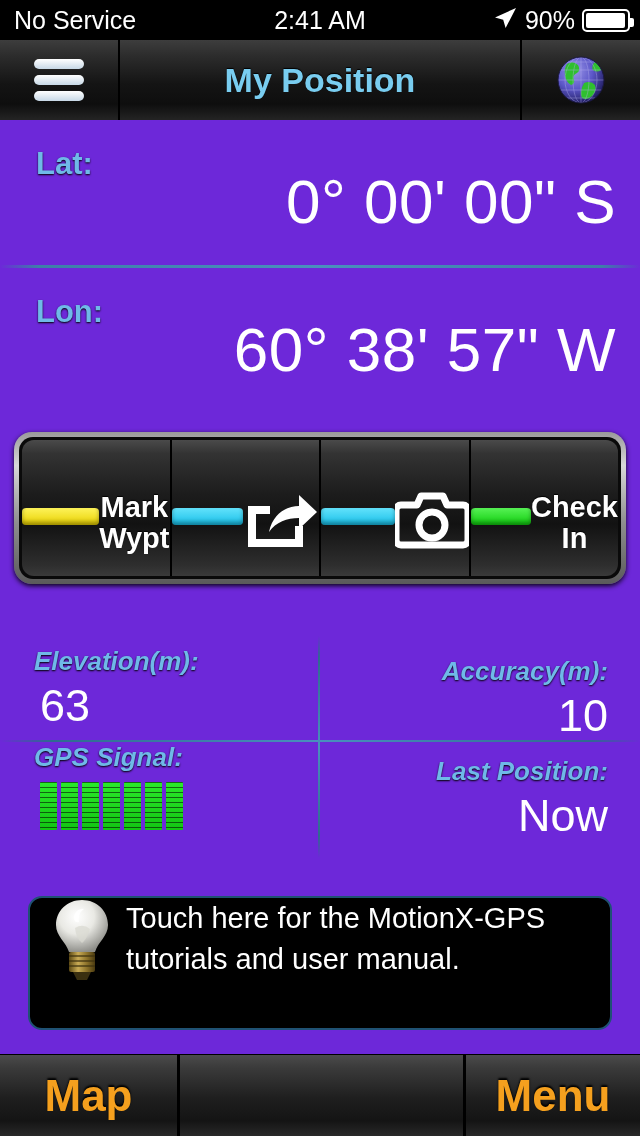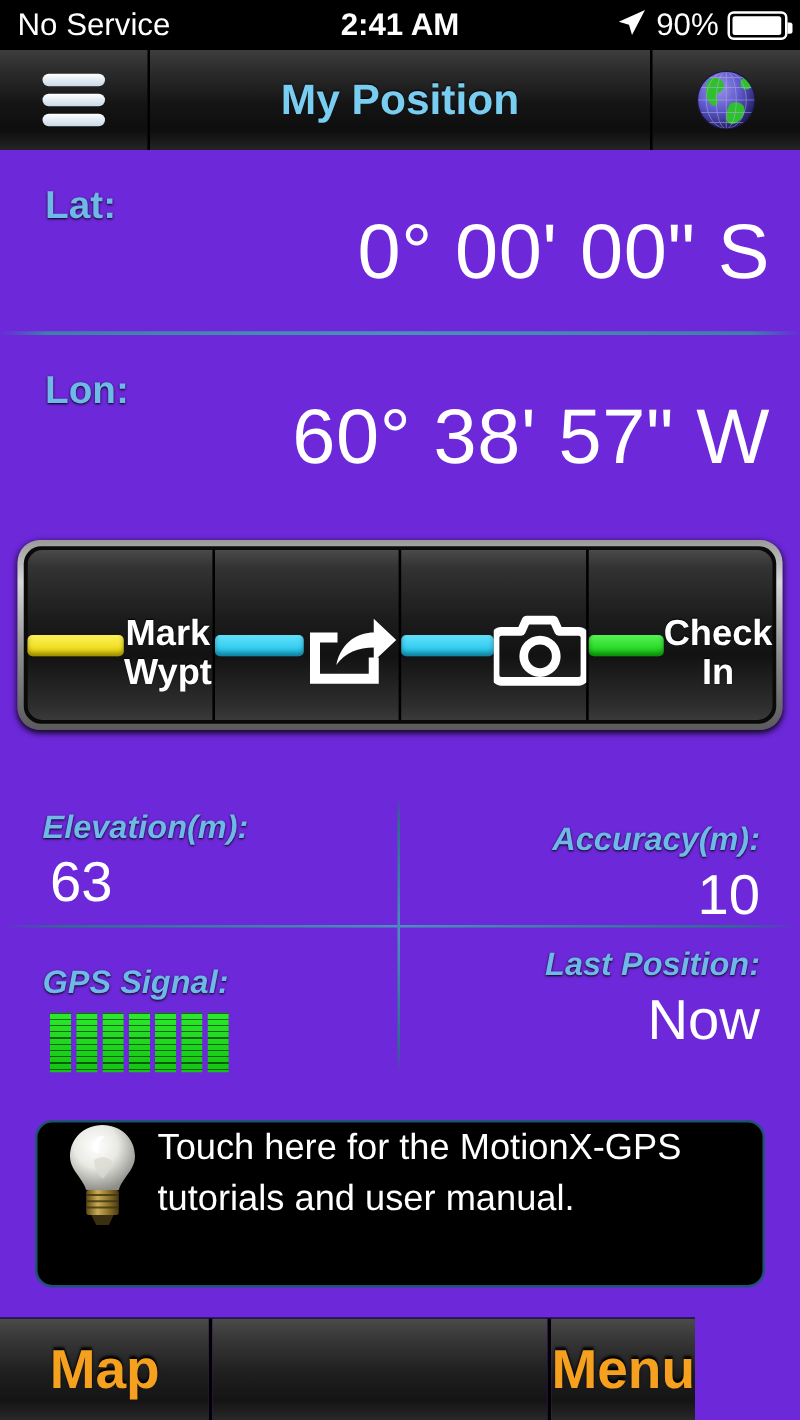--- a/index.html
+++ b/index.html
@@ -11,21 +11,21 @@
   }
   #app { position:relative; width:640px; height:1136px; background:#6d28d9; }
 
   
   .statusbar {
     position:absolute; top:0; left:0; width:640px; height:40px;
     background:#000; color:#fff;
     display:flex; align-items:center;
   }
   .sb-left { position:absolute; left:14px; font-size:25px; letter-spacing:0px; }
-  .sb-center { position:absolute; left:0; width:640px; text-align:center; font-size:25px; font-weight:bold; }
+  .sb-center { position:absolute; left:0; width:640px; text-align:center; font-size:25px; font-weight:normal; }
   .sb-right { position:absolute; right:10px; display:flex; align-items:center; gap:7px; }
   .sb-pct { font-size:25px; }
   .loc-arrow { display:block; }
   .battery {
     position:relative; width:48px; height:23px;
     border:2px solid #fff; border-radius:5px;
   }
   .battery-fill {
     position:absolute; top:2px; left:2px; bottom:2px;
     width:88%; background:#fff; border-radius:2px;
@@ -117,21 +117,21 @@
     font-size:29px; font-weight:bold; color:#fff; line-height:1.07;
     text-shadow:0 -1px 1px #000;
   }
   .act-icon { margin-top:14px; }
 
   
   .stats { position:absolute; top:636px; left:0; width:640px; height:222px; }
   .stat-cell { position:absolute; width:318px; height:104px; }
   .stat-cell.c00 { left:0;   top:0; }
   .stat-cell.c01 { left:322px; top:10px; }
-  .stat-cell.c10 { left:0;   top:124px; }
+  .stat-cell.c10 { left:0;   top:96px; }
   .stat-cell.c11 { left:322px; top:110px; }
   .stat-label {
     position:absolute; top:10px;
     font-size:26px; font-weight:bold; color:#6fb9e8;
     text-shadow:0 1px 2px #000; white-space:nowrap;font-style:italic;
   }
   .stat-value {
     position:absolute; top:44px;
     font-size:45px; color:#fff; white-space:nowrap;
   }
@@ -163,21 +163,21 @@
     background:#000;
     display:flex; padding:0 18px;
   }
   .bulb { margin-right:16px; margin-left:6px; flex-shrink:0; }
   .tut-text {
     font-size:29px; color:#fff; line-height:1.42;
   }
 
   
   .toolbar {
-    position:absolute; left:0; bottom:0; width:556px; height:82px;
+    position:absolute; left:0; bottom:0; width:640px; height:82px;
     display:flex;
     border-top:1px solid #000;
   }
   .tb-btn {
     height:82px;
     background:linear-gradient(to bottom,#4b4b4b 0%, #3a3a3a 16%, #1f1f1f 52%, #141414 80%, #2a2a2a 100%);
     display:flex; align-items:center; justify-content:center;
     border-right:3px solid #000;
   }
   .tb-btn:last-child { border-right:none; }

